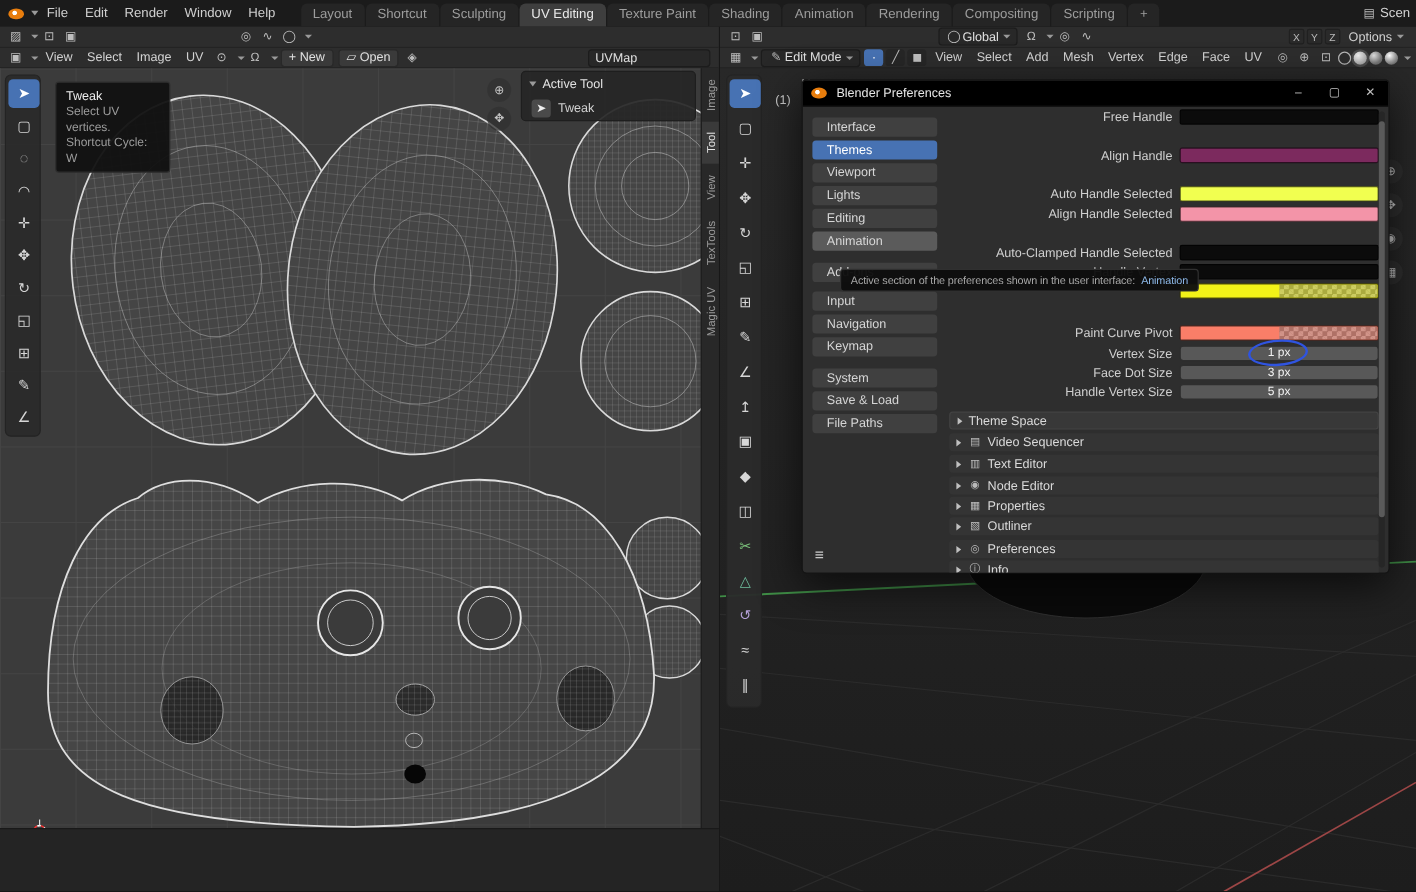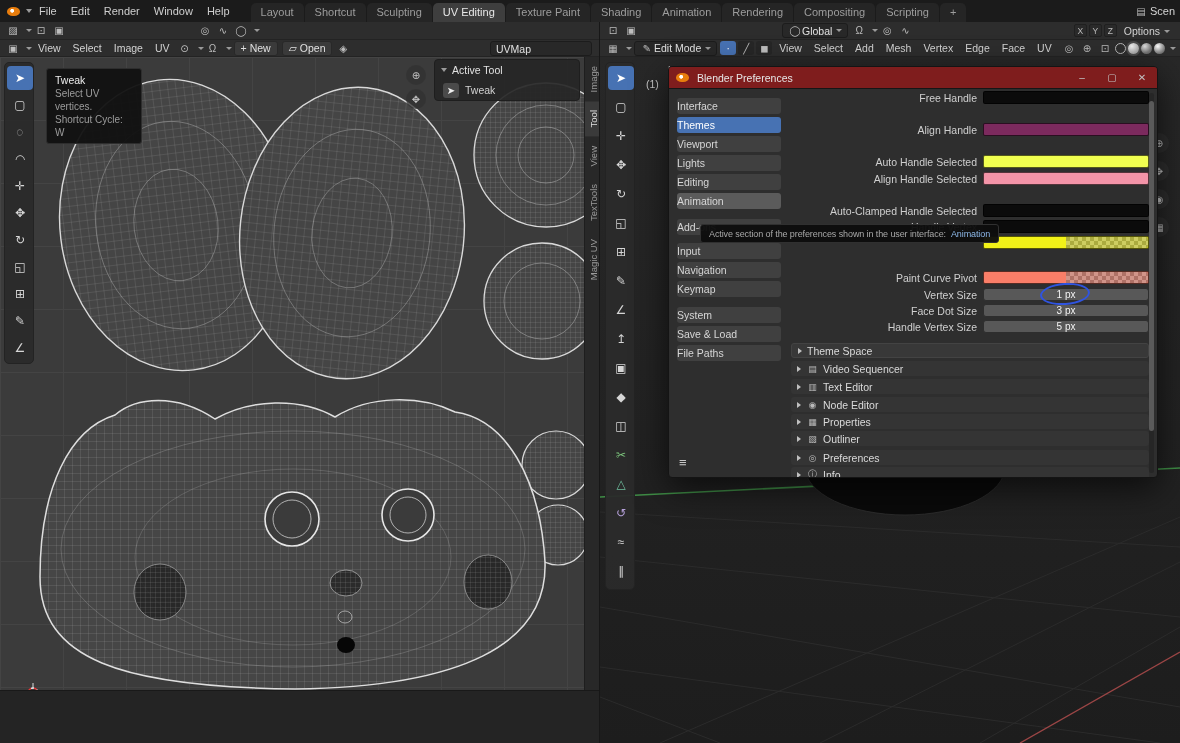--- a/index.html
+++ b/index.html
@@ -39,25 +39,25 @@
 .npanel .row1{display:flex;align-items:center;height:20px;padding:8px 6px;color:#e2e2e2}
 .npanel .row2{display:flex;align-items:center;height:20px;padding:0 8px;color:#d2d2d2}
 .toolchip{width:16px;height:15px;border-radius:3px;background:#4a4a4a;display:flex;align-items:center;justify-content:center;font-size:10px;color:#eee;margin-right:6px}
 .timeline{position:absolute;left:0;top:668px;width:600px;height:53px;background:#242424;border-top:1px solid #191919}
 
 .v3dcanvas{position:absolute;left:0;top:35px;width:580px;height:686px;background:linear-gradient(#282828,#1d1d1d)}
 .ovl{position:absolute;font-size:10.5px;color:#c9c9c9;z-index:3;white-space:nowrap}
 .shadeball{width:11px;height:11px;border-radius:50%;margin:0 1px}
 
 .pw{position:absolute;left:668px;top:66px;width:490px;height:412px;background:#2e2e2e;border:1px solid #141414;border-radius:4px;box-shadow:0 10px 34px rgba(0,0,0,.65);z-index:40;overflow:hidden}
-.pwtitle{position:absolute;left:0;top:0;width:100%;height:22px;background:#7f1d1d;display:flex;align-items:center;border-bottom:1px solid #161616}
+.pwtitle{position:absolute;left:0;top:0;width:100%;height:22px;background:#000000;display:flex;align-items:center;border-bottom:1px solid #161616}
 .pwtitle .t{font-size:10.5px;color:#e6e6e6;margin-left:6px}
 .wctl{margin-left:auto;display:flex;height:22px}
 .wctl span{width:30px;text-align:center;line-height:22px;color:#c2c2c2;font-size:10px}
-.nv{position:absolute;left:8px;width:104px;height:16px;line-height:16px;border-radius:3px;background:#404040;font-size:10.5px;color:#d6d6d6;white-space:nowrap}
+.nv{position:absolute;left:8px;width:104px;height:16px;line-height:16px;border-radius:3px;background:#404040;padding-left:12px;font-size:10.5px;color:#d6d6d6;white-space:nowrap}
 .nv.sel{background:#4772b3;color:#fff}
 .nv.hov{background:#5b5b5b}
 .crow{position:absolute;left:122px;width:358px;height:14px}
 .clabel{position:absolute;left:0;top:0;width:186px;text-align:right;font-size:10.5px;color:#cfcfcf;line-height:14px;white-space:nowrap}
 .sw{position:absolute;left:192px;top:0;width:166px;height:13px;border-radius:2px;border:1px solid rgba(0,0,0,.65)}
 .checker{position:absolute;top:0;bottom:0;right:0;width:50%;opacity:.5;background-image:linear-gradient(45deg,#aaa 25%,transparent 25%,transparent 75%,#aaa 75%),linear-gradient(45deg,#aaa 25%,#666 25%,#666 75%,#aaa 75%);background-size:8px 8px;background-position:0 0,4px 4px;border-radius:0 2px 2px 0}
 .slider{position:absolute;left:192px;top:0;width:166px;height:13px;border-radius:3px;background:#585858;border:1px solid #2e2e2e;display:flex;align-items:flex-end;justify-content:center;font-size:10px;color:#f2f2f2}
 .sec{position:absolute;left:122px;width:358px;height:15px;background:#343434;border-radius:3px;display:flex;align-items:center;font-size:10.5px;color:#dadada;padding-left:6px}
 .sec.first{background:#383838;border:1px solid #434343}
 .tri{width:0;height:0;border-top:3.5px solid transparent;border-bottom:3.5px solid transparent;border-left:4.5px solid #c0c0c0;margin-right:5px}

